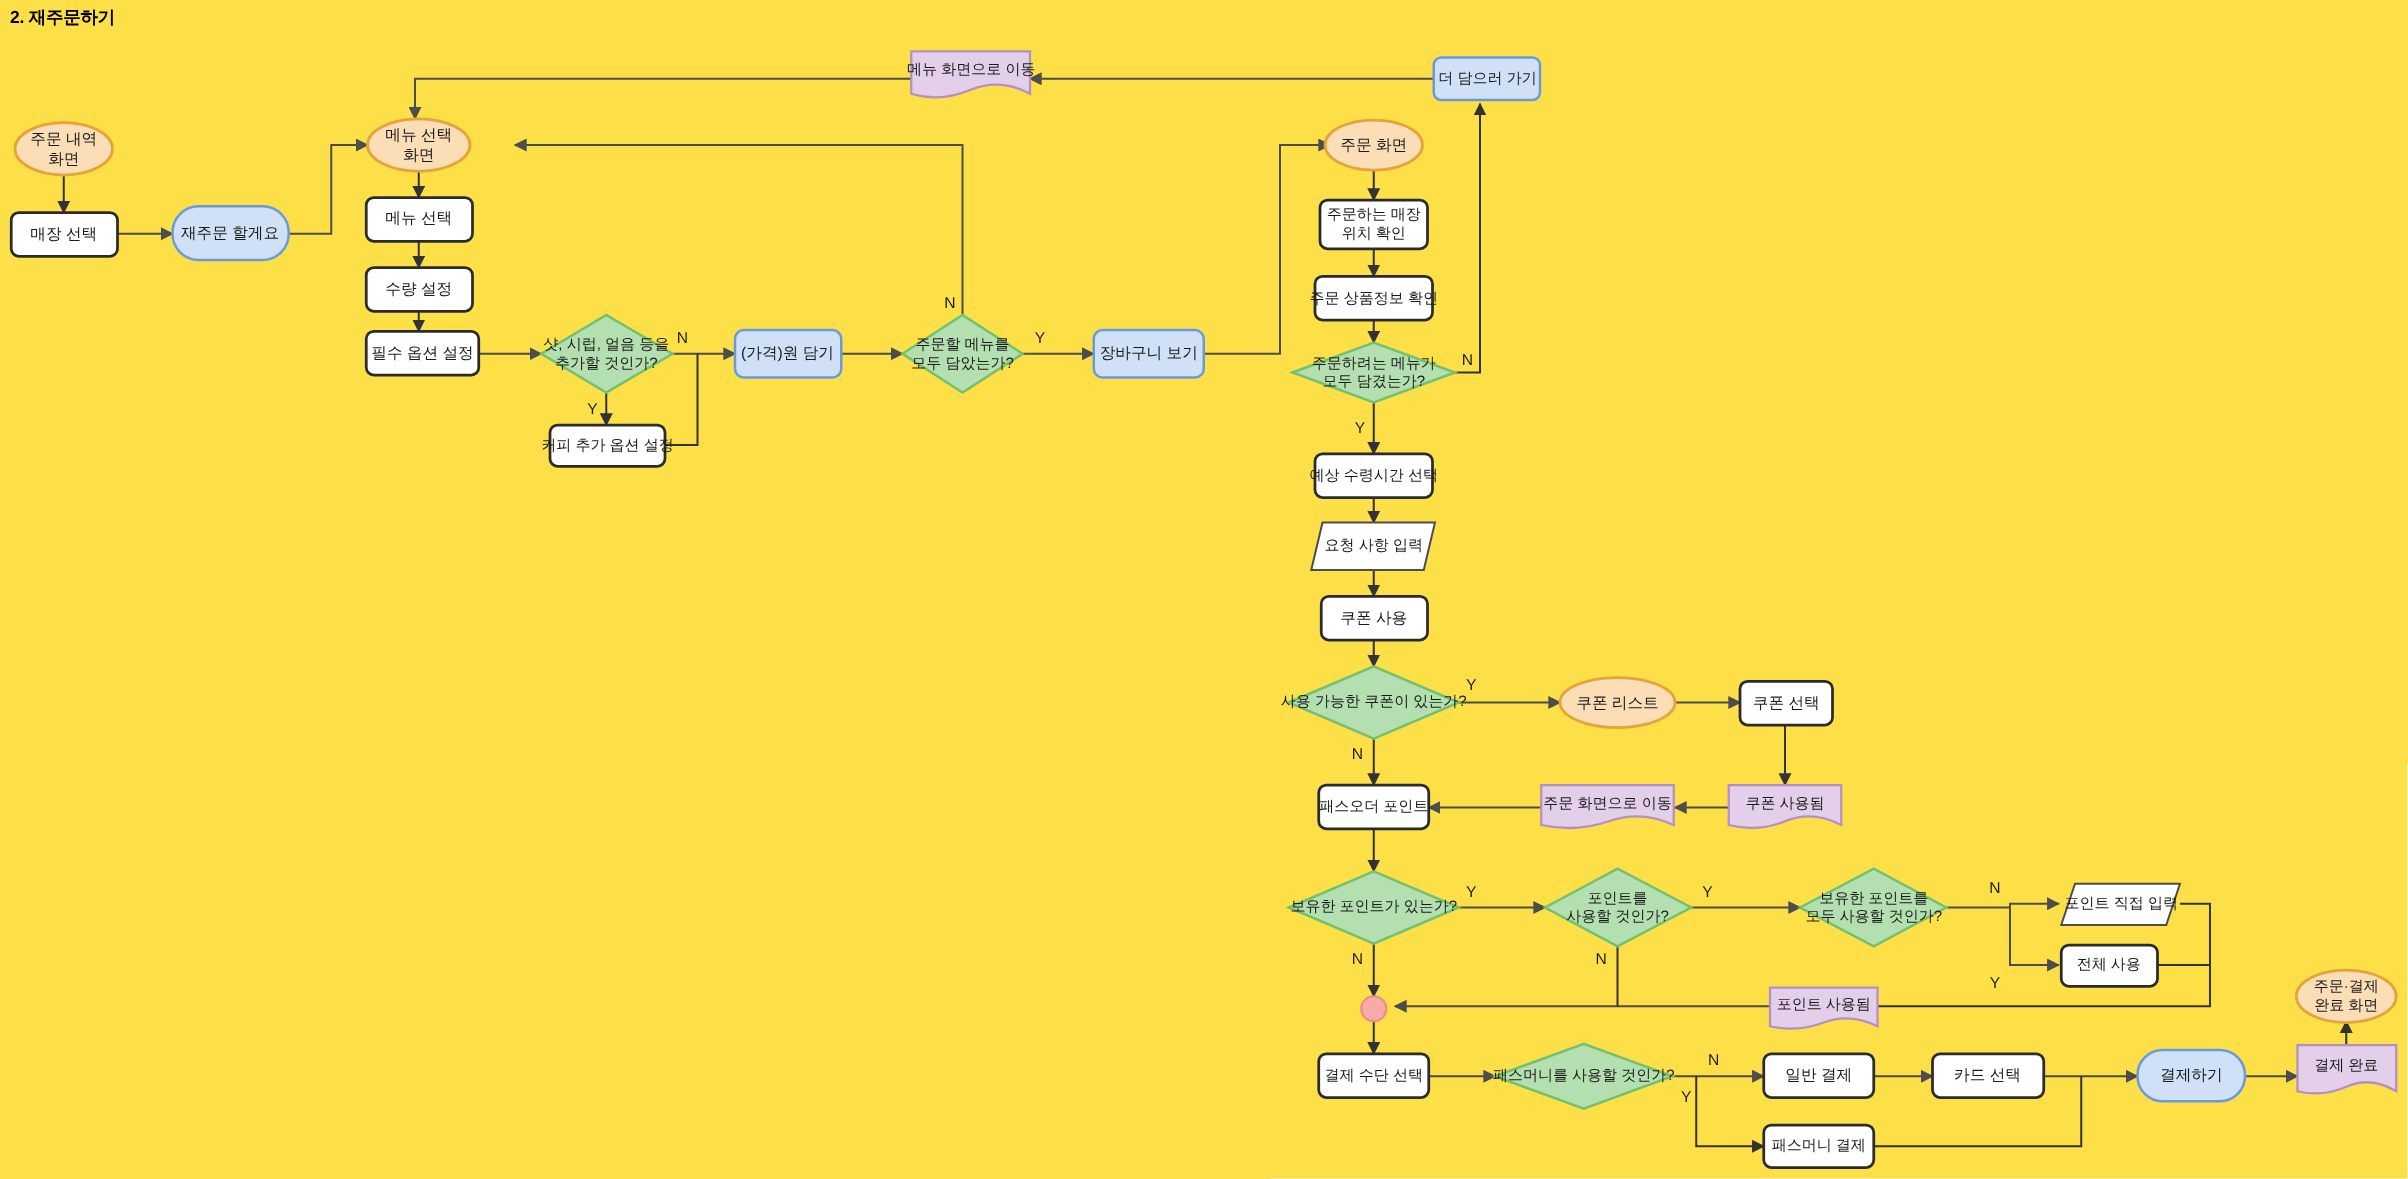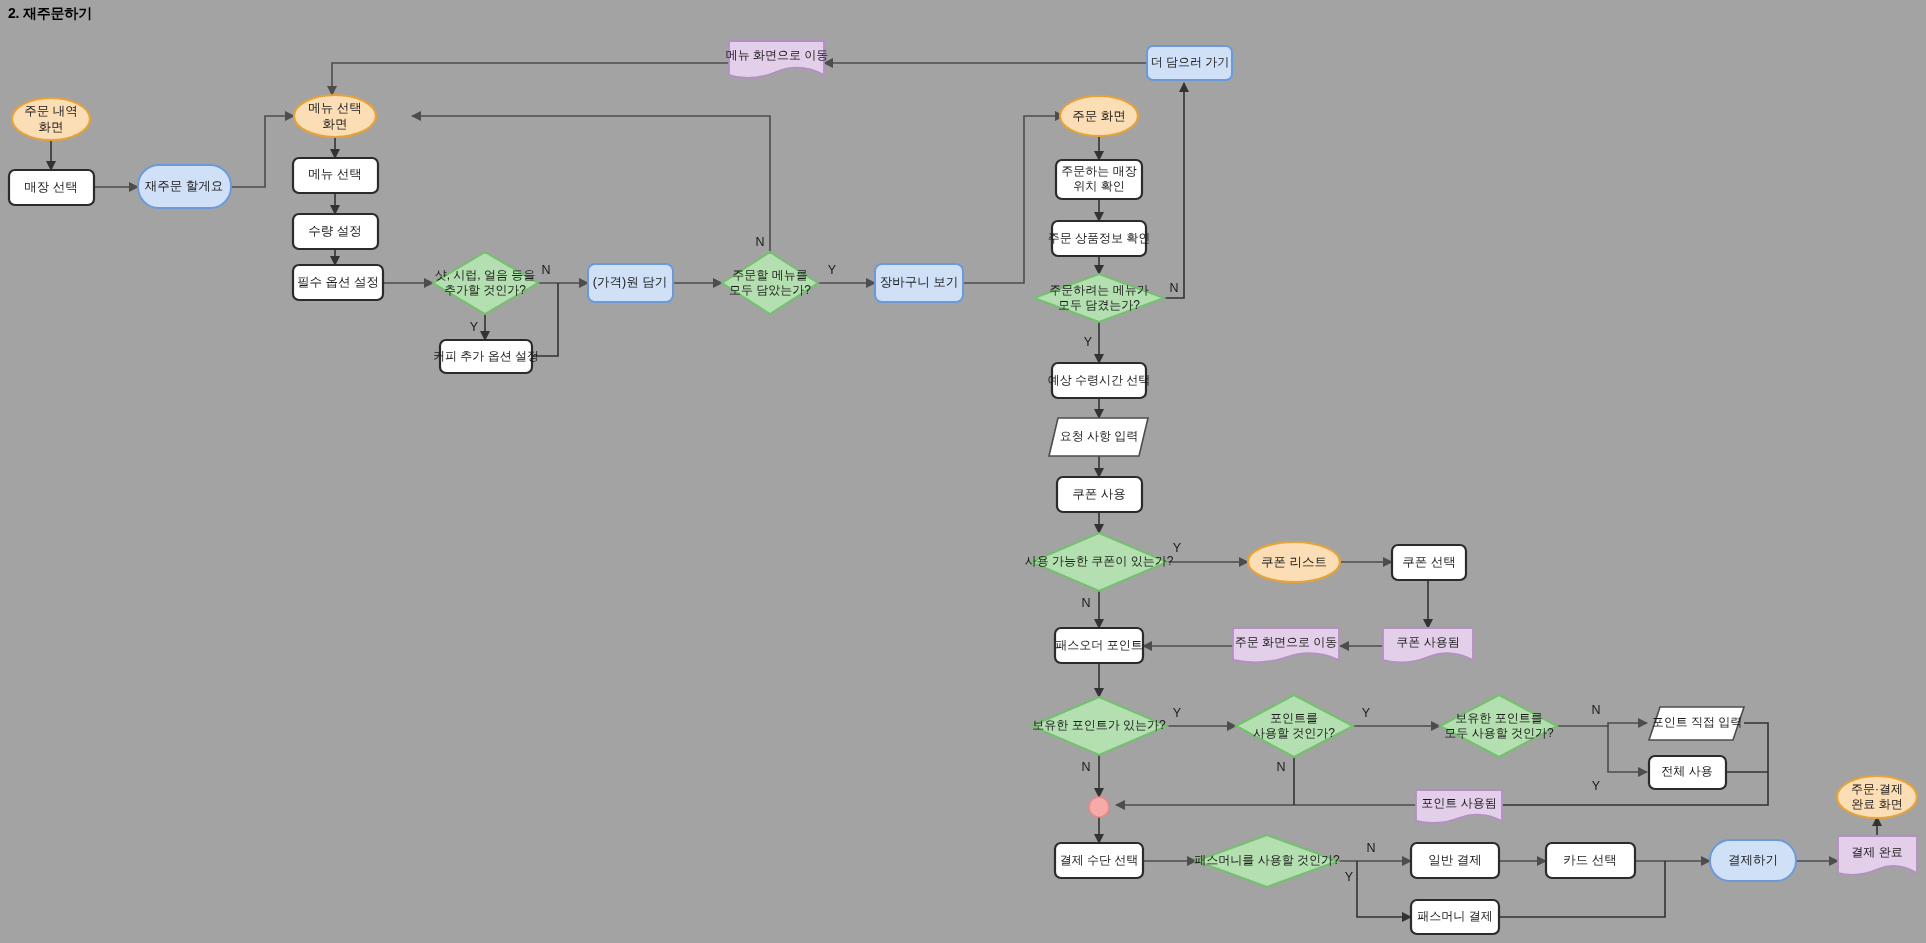--- a/index.html
+++ b/index.html
@@ -8,21 +8,21 @@
     padding: 0;
     background: #ffffff;
   }
   body {
     font-family: "Liberation Sans", "DejaVu Sans", sans-serif;
   }
   #canvas {
     position: relative;
     width: 1926px;
     height: 943px;
-    background: #a3a3a3;
+    background: #fde047;
     overflow: hidden;
   }
   #page-title {
     position: absolute;
     left: 8px;
     top: 5px;
     font-size: 14px;
     font-weight: bold;
     color: #000000;
     letter-spacing: -0.2px;

